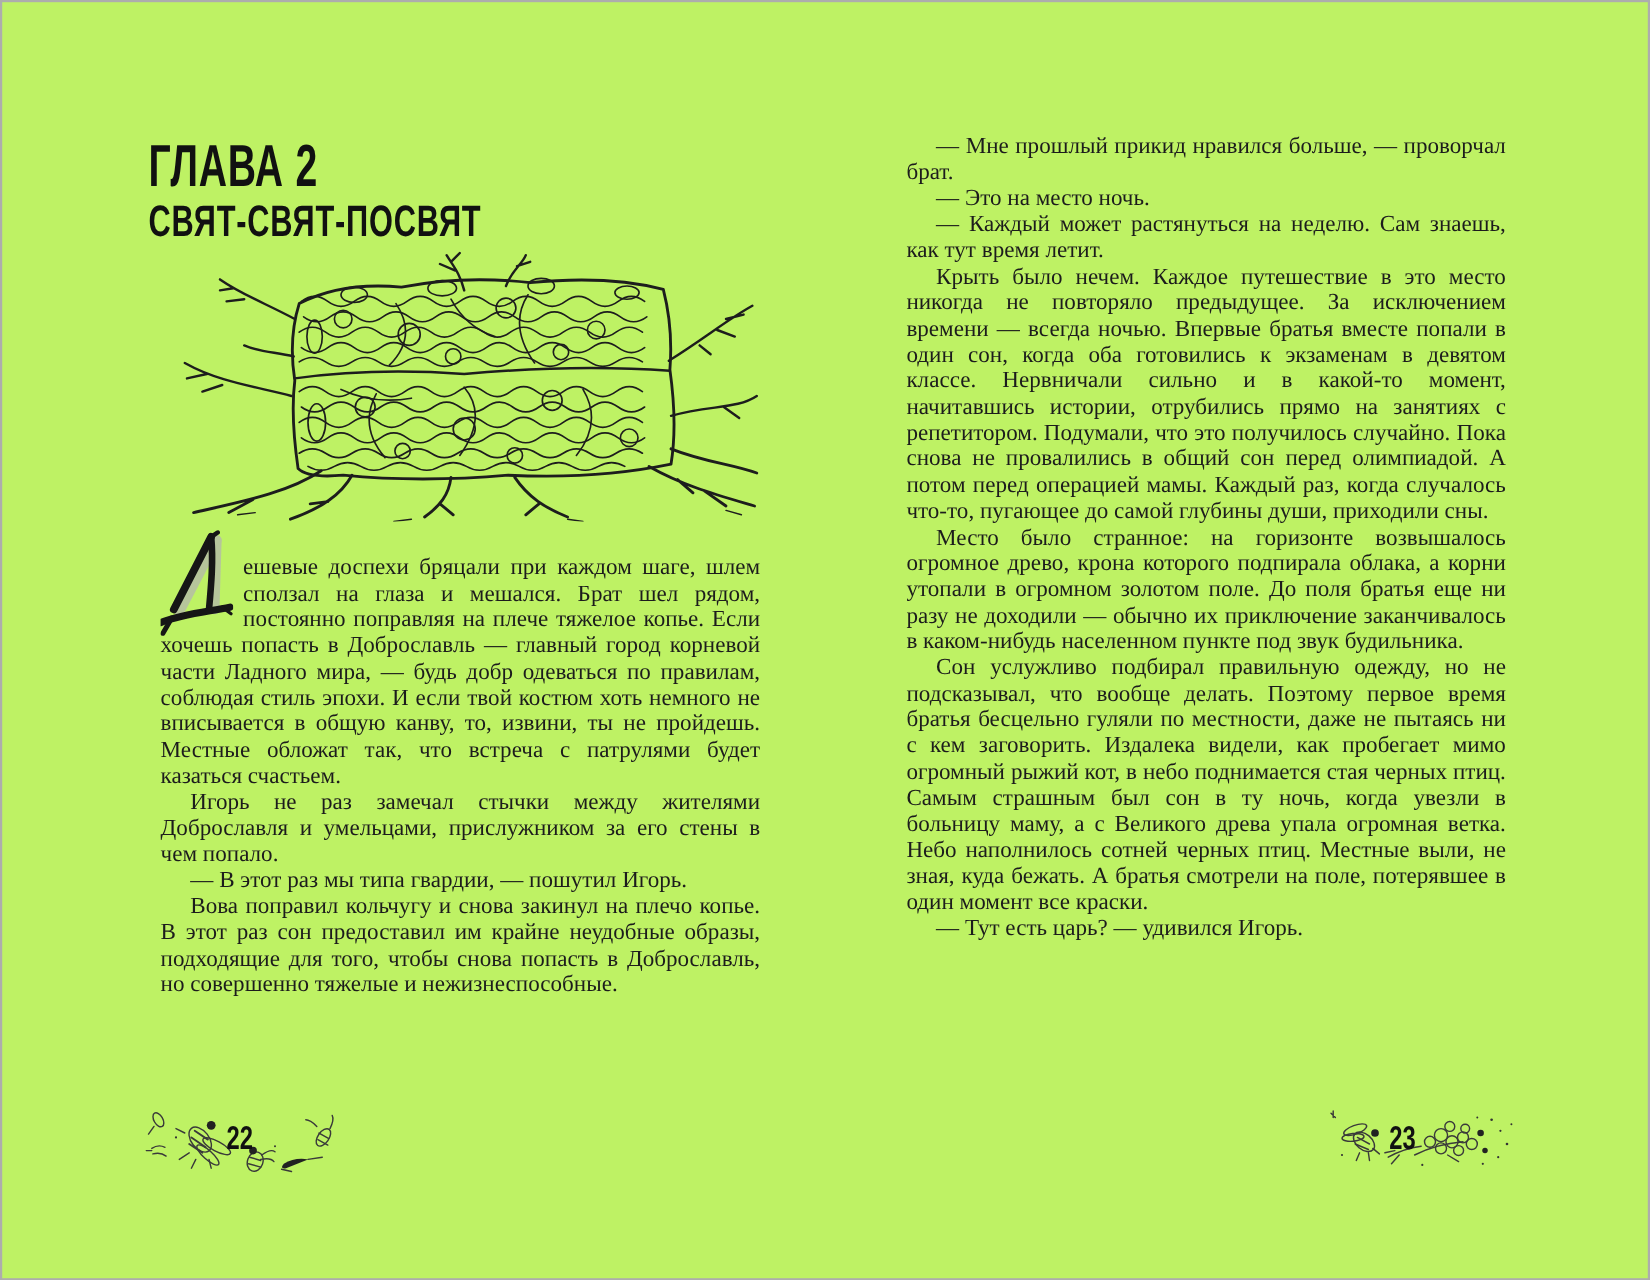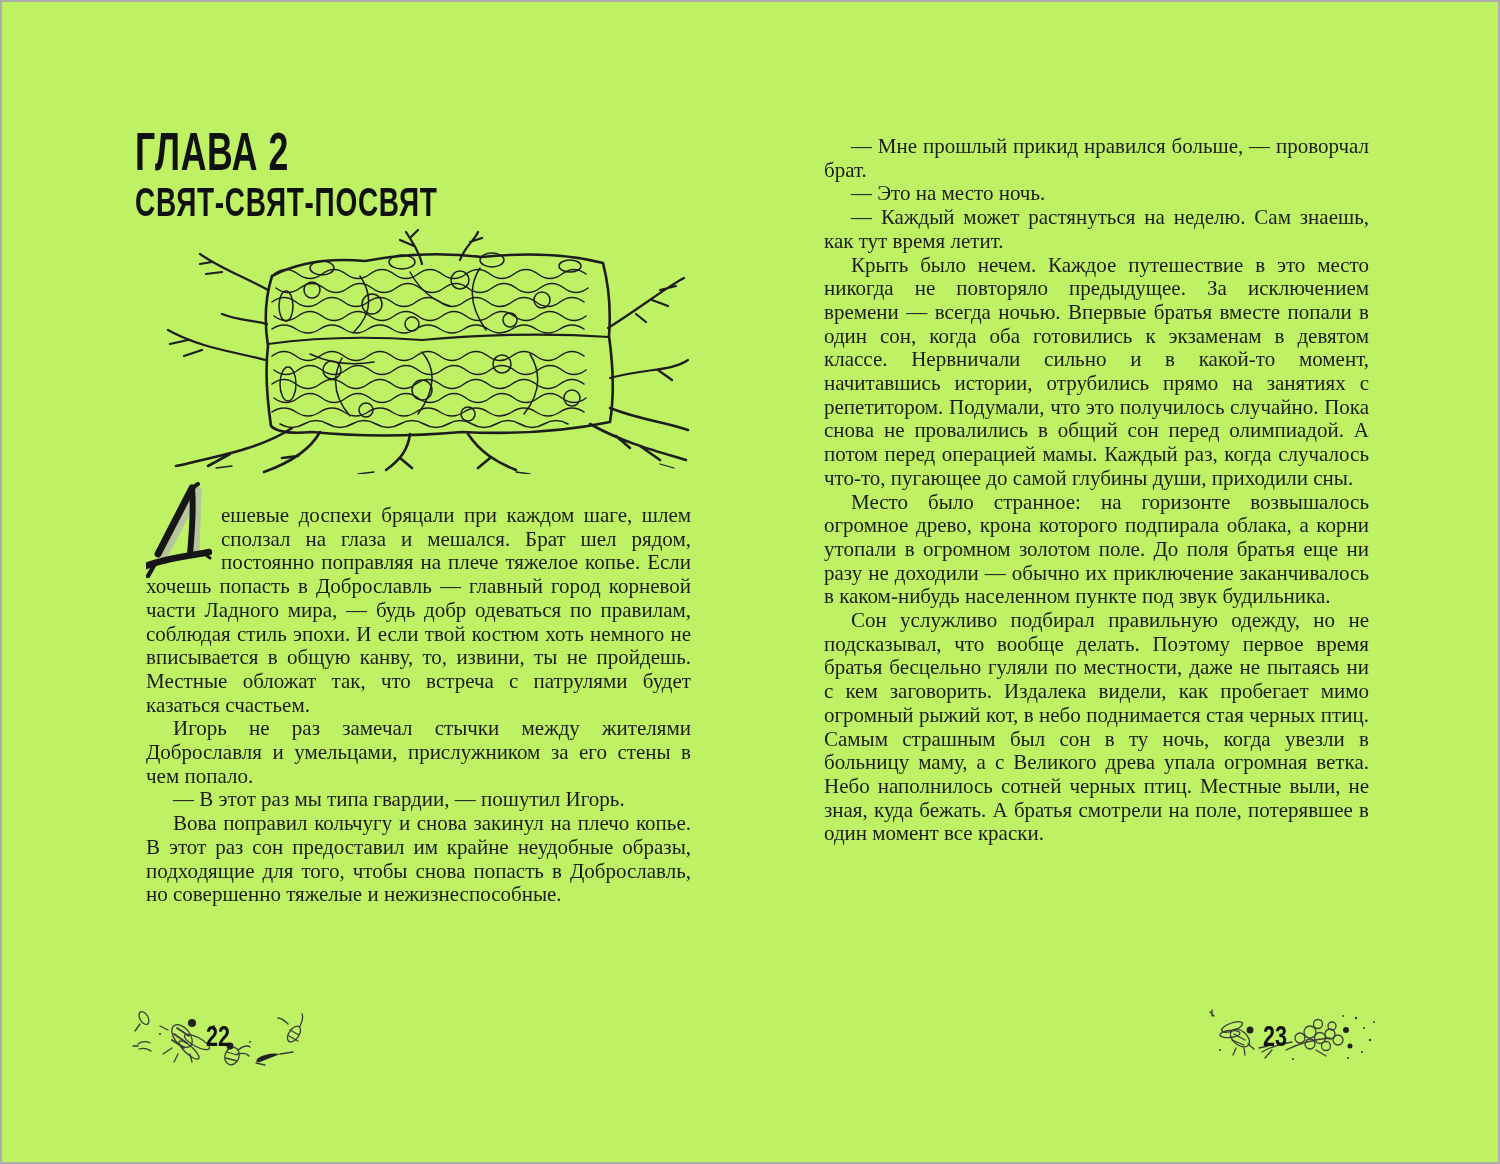--- a/index.html
+++ b/index.html
@@ -19,21 +19,21 @@
     font-family:"Liberation Sans", sans-serif; font-weight:700;
     font-size:40px; line-height:1; color:#111; letter-spacing:1px;
     transform:scaleX(0.70); transform-origin:left top; white-space:nowrap;
   }
   .chest-illo { position:absolute; left:158px; top:226px; width:532px; height:246px; }
   .bodycol {
     position:absolute; width:545px; font-size:21px; line-height:23.7px;
     text-align:justify; color:#1c1c1c;
   }
   .bodycol.left  { left:144px; top:502px; }
-  .bodycol.right { left:822px; top:119px;margin-top:14px; }
+  .bodycol.right { left:822px; top:119px; }
   .bodycol p { margin:0; }
   .bodycol p.ind { text-indent:27px; }
   .dropcap-box { float:left; width:75px; height:68px; position:relative; }
   .dropglyph { position:absolute; left:0; top:-22px; width:66px; height:96px; }
   .sr { position:absolute; width:1px; height:1px; overflow:hidden; opacity:0; }
   .pagenum {
     position:absolute; top:1019px;
     font-family:"Liberation Sans", sans-serif; font-weight:700;
     font-size:30px; line-height:1; color:#111;
     transform:scaleX(0.72); transform-origin:left top; white-space:nowrap;
@@ -184,20 +184,21 @@
   </section>
 
   <section>
     <div class="bodycol right">
       <p class="ind">— Мне прошлый прикид нравился больше, — проворчал брат.</p>
       <p class="ind">— Это на место ночь.</p>
       <p class="ind">— Каждый может растянуться на неделю. Сам знаешь, как тут время летит.</p>
       <p class="ind">Крыть было нечем. Каждое путешествие в это место никогда не повторяло предыдущее. За исключением времени — всегда ночью. Впервые братья вместе попали в один сон, когда оба готовились к экзаменам в девятом классе. Нервничали сильно и в какой-то момент, начитавшись истории, отрубились прямо на занятиях с репетитором. Подумали, что это получилось случайно. Пока снова не провалились в общий сон перед олимпиадой. А потом перед операцией мамы. Каждый раз, когда случалось что-то, пугающее до самой глубины души, приходили сны.</p>
       <p class="ind">Место было странное: на горизонте возвышалось огромное древо, крона которого подпирала облака, а корни утопали в огромном золотом поле. До поля братья еще ни разу не доходили — обычно их приключение заканчивалось в каком-нибудь населенном пункте под звук будильника.</p>
       <p class="ind">Сон услужливо подбирал правильную одежду, но не подсказывал, что вообще делать. Поэтому первое время братья бесцельно гуляли по местности, даже не пытаясь ни с кем заговорить. Издалека видели, как пробегает мимо огромный рыжий кот, в небо поднимается стая черных птиц. Самым страшным был сон в ту ночь, когда увезли в больницу маму, а с Великого древа упала огромная ветка. Небо наполнилось сотней черных птиц. Местные выли, не зная, куда бежать. А братья смотрели на поле, потерявшее в один момент все краски.</p>
+      <p class="ind">— Тут есть царь? — удивился Игорь.</p>
     </div>
 
     <svg class="flies f-right" viewBox="0 0 185 72" xmlns="http://www.w3.org/2000/svg">
       <g stroke="#3a3a3a" fill="none" stroke-width="1.3" stroke-linecap="round">
         <path d="M12,8 l4,4 M14,6 l0,6"></path>
 
         <ellipse cx="42" cy="34" rx="7" ry="11" transform="rotate(-50 42 34)"></ellipse>
         <path d="M36,30 l11,6 M34,36 l12,5"></path>
         <circle cx="52" cy="26" r="3.5" fill="#222" stroke="none"></circle>
         <ellipse cx="34" cy="23" rx="11" ry="4" transform="rotate(-20 34 23)"></ellipse>

